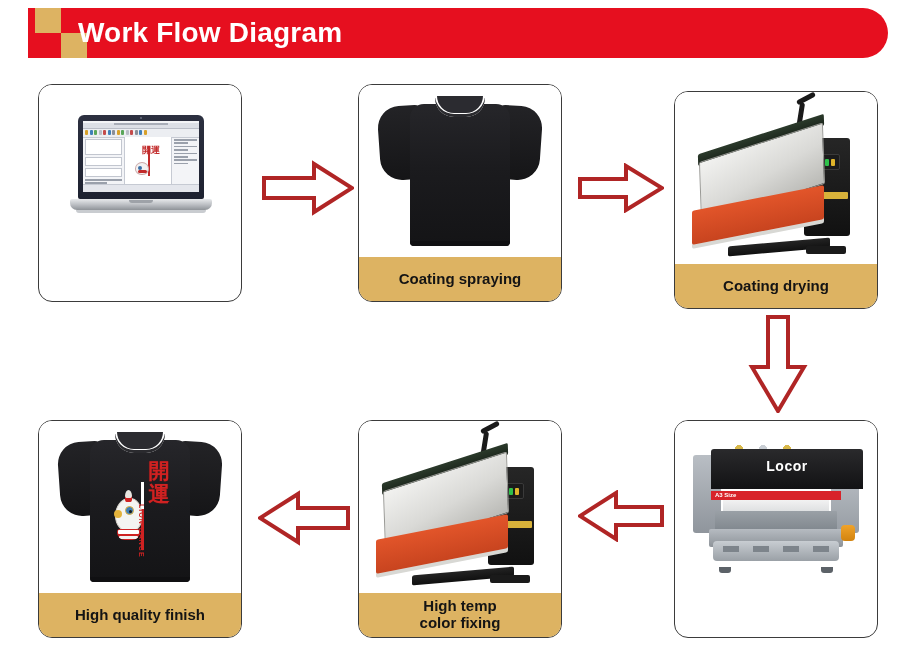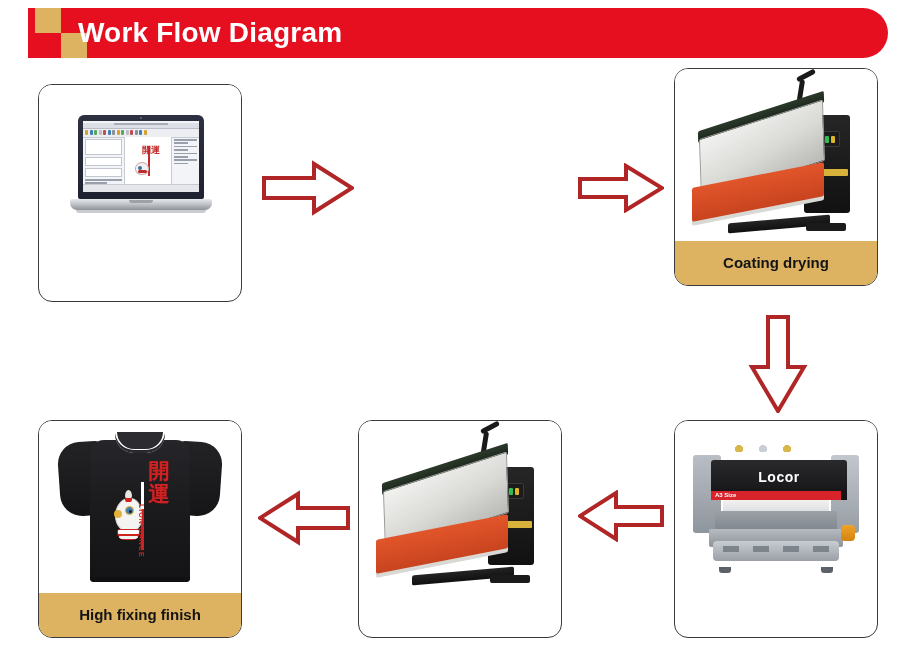--- a/index.html
+++ b/index.html
@@ -55,21 +55,21 @@
     display: flex; align-items: center; justify-content: center;
     text-align: center;
     color: #141414; font-size: 15px; font-weight: bold; line-height: 1.12;
     padding: 0 4px;
   }
   .card-label.two-line { font-size: 15px; }
 
   
   #card-1 { left: 38px;  top: 84px; }
   #card-2 { left: 358px; top: 84px; }
-  #card-3 { left: 674px; top: 68px; }
+  #card-3 { left: 674px; top: 91px; }
   #card-4 { left: 38px;  top: 420px; }
   #card-5 { left: 358px; top: 420px; }
   #card-6 { left: 674px; top: 420px; }
 
   
   .arrow { position: absolute; }
   #arrow-1 { left: 262px; top: 160px; width: 92px; height: 56px; }
   #arrow-2 { left: 578px; top: 163px; width: 86px; height: 50px; }
   #arrow-3 { left: 748px; top: 315px; width: 60px; height: 98px; }
   #arrow-4 { left: 578px; top: 490px; width: 86px; height: 52px; }
@@ -204,21 +204,21 @@
           transform: skewY(-5deg);}
   .hp-foot{position:absolute; right:18px; bottom:0; width:40px; height:8px; background:#1a1a1a; border-radius:2px;}
 
   
   .printer{position:absolute; left:50%; top:50%; transform:translate(-50%,-50%); width:166px; height:132px;}
   .pr-lcol{position:absolute; left:0; top:14px; width:28px; height:78px;
            background: linear-gradient(180deg,#b9bec4 0%,#8f959c 100%); border-radius:3px;}
   .pr-rcol{position:absolute; right:0; top:14px; width:28px; height:78px;
            background: linear-gradient(180deg,#c2c7cd 0%,#979 da 100%);
            background: linear-gradient(180deg,#c2c7cd 0%,#979da4 100%); border-radius:3px;}
-  .pr-hood{position:absolute; left:18px; top:19px; width:136px; height:40px;
+  .pr-hood{position:absolute; left:18px; top:8px; width:152px; height:40px;
            background: linear-gradient(180deg,#2a2a2c 0%,#121214 100%); border-radius:3px 3px 0 0;}
   .pr-logo{position:absolute; left:0; right:0; top:9px; text-align:center;
            color:#ffffff; font-size:14px; font-weight:bold; letter-spacing:0.5px;
            font-family:"Liberation Sans", sans-serif;}
   .pr-redbar{position:absolute; left:18px; top:50px; width:130px; height:9px; background:#d8232a;}
   .pr-model{position:absolute; left:22px; top:50px; color:#ffffff; font-size:6px; font-weight:bold; line-height:9px;}
   .pr-cavity{position:absolute; left:30px; top:59px; width:106px; height:16px;
            background: linear-gradient(180deg,#f2f2f2 0%,#d6d8da 100%);}
   .pr-bed{position:absolute; left:22px; top:70px; width:122px; height:22px;
            background: linear-gradient(180deg,#9aa0a6 0%,#7d848b 100%); border-radius:1px;}
@@ -306,20 +306,33 @@
           </div>
         </div>
         <div class="lap-base">
           <div class="lap-notch"></div>
         </div>
         <div class="lap-foot"></div>
       </div>
     </div>
   </div>
 
+  <div class="card" id="card-2">
+    <div class="card-img">
+      <div class="tshirt">
+        <div class="ts-sleeve-l"></div>
+        <div class="ts-sleeve-r"></div>
+        <div class="ts-body"></div>
+        <div class="ts-collar"></div>
+        <div class="ts-collar-in"></div>
+        <div class="ts-hem"></div>
+      </div>
+    </div>
+    <div class="card-label">Coating spraying</div>
+  </div>
 
   <div class="card" id="card-3">
     <div class="card-img">
       <div class="press">
         <div class="hp-handle2"></div>
         <div class="hp-handle"></div>
         <div class="hp-tower"></div>
         <div class="hp-knobstem"></div>
         <div class="hp-knob"></div>
         <div class="hp-panel">
@@ -376,20 +389,26 @@
           <div class="hp-led" style="background:#e0b42a"></div>
         </div>
         <div class="hp-stripe"></div>
         <div class="hp-lidtop"></div>
         <div class="hp-lid"></div>
         <div class="hp-platen-edge"></div>
         <div class="hp-platen"></div>
         <div class="hp-base"></div>
         <div class="hp-foot"></div>
       </div>
+    </div>
+    <div class="card-label two-line">
+      <span>
+        <span>High temp</span><br>
+        <span>color fixing</span>
+      </span>
     </div>
   </div>
 
   <div class="card" id="card-4">
     <div class="card-img">
       <div class="tshirt">
         <div class="ts-sleeve-l"></div>
         <div class="ts-sleeve-r"></div>
         <div class="ts-body"></div>
         <div class="ts-collar"></div>
@@ -405,21 +424,21 @@
             <div class="pl-eye"></div>
             <div class="pl-mouth">
               <div class="pl-teeth"></div>
               <div class="pl-teeth2"></div>
             </div>
           </div>
           <div class="pa-vtext">LION DANCE</div>
         </div>
       </div>
     </div>
-    <div class="card-label">High fixing finish</div>
+    <div class="card-label">High quality finish</div>
   </div>
 
   <svg class="arrow" id="arrow-1" viewBox="0 0 92 56">
     <polygon points="2,18 52,18 52,4 90,28 52,52 52,38 2,38" fill="#ffffff" stroke="#b02525" stroke-width="4" stroke-linejoin="miter"></polygon>
   </svg>
 
   <svg class="arrow" id="arrow-2" viewBox="0 0 86 50">
     <polygon points="2,16 48,16 48,3 84,25 48,47 48,34 2,34" fill="#ffffff" stroke="#b02525" stroke-width="4" stroke-linejoin="miter"></polygon>
   </svg>
 

